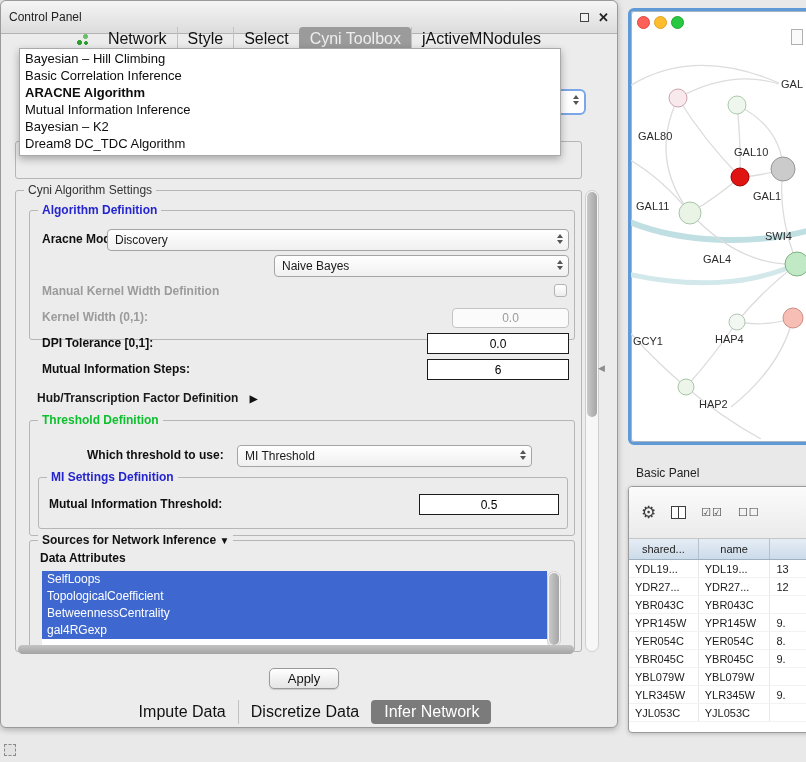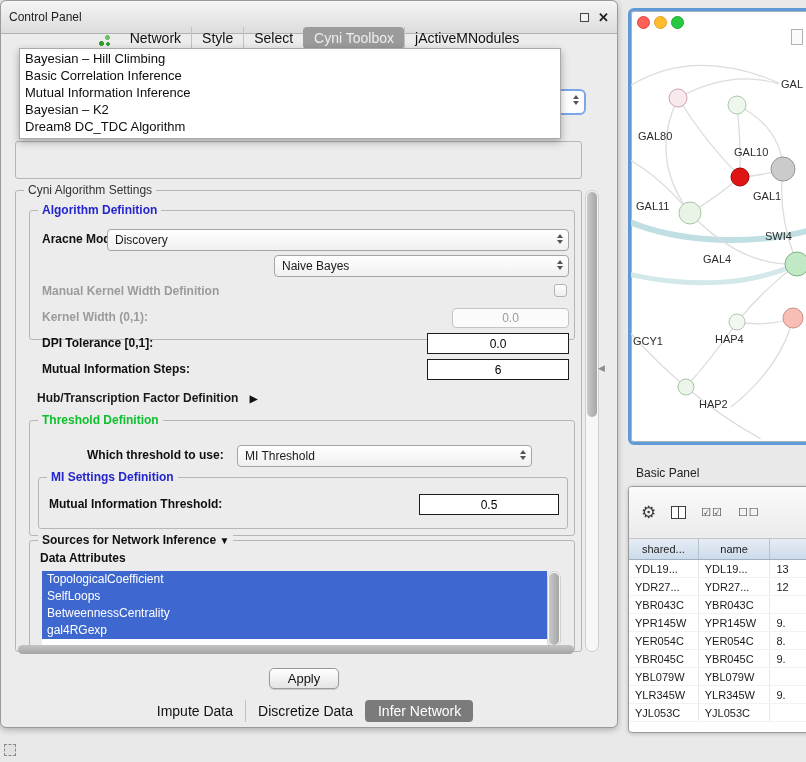--- a/index.html
+++ b/index.html
@@ -23,21 +23,21 @@
     border-bottom: 1px solid #b2b2b2; border-radius: 6px 6px 0 0;
     font-size: 12px; color: #222;
   }
   .titlebar .spacer { flex: 1; }
   .float-icon { width: 9px; height: 9px; border: 1.5px solid #444; margin-right: 9px; background: #f2f2f2; }
   .close-icon { font-size: 13px; font-weight: bold; color: #222; line-height: 1; }
 
   
   .tabs-row { position: absolute; left: 0; top: 26px; width: 100%; display: flex; justify-content: center; }
   .tab {
-    display: flex; align-items: flex-end; gap: 20px; font-size: 14px;
+    display: flex; align-items: center; gap: 20px; font-size: 16px;
     padding: 3px 10px; border-left: 1px solid #c2c2c2; color: #111; cursor: default;
   }
   .tab:first-child { border-left: none; }
   .tab.active { background: #9b9b9b; color: #eeeeee; border-radius: 4px; border-left-color: transparent; }
   .mini-net-icon {
     width: 11px; height: 11px; display: inline-block;
     background:
       radial-gradient(circle at 2.5px 8.5px, #2e9e2e 2.2px, transparent 2.6px),
       radial-gradient(circle at 8.5px 2.5px, #6cc06c 2.2px, transparent 2.6px),
       radial-gradient(circle at 9px 9px, #2e9e2e 1.6px, transparent 2px);
@@ -201,20 +201,21 @@
           <span class="tri-up"></span>
           <span class="tri-down"></span>
         </span>
     </div>
     <div id="hidden-groupbox"></div>
 
     <div id="algorithm-popup">
       <div>
           <div class="popup-item">Bayesian – Hill Climbing</div>
           <div class="popup-item">Basic Correlation Inference</div>
+          <div class="popup-item bold">ARACNE Algorithm</div>
           <div class="popup-item">Mutual Information Inference</div>
           <div class="popup-item">Bayesian – K2</div>
           <div class="popup-item">Dream8 DC_TDC Algorithm</div>
         </div>
     </div>
 
     <div class="groupbox" style="left:14px; top:189px; width:567px; height:462px;">
       <span class="group-title gt-plain">Cyni Algorithm Settings</span>
     </div>
 
@@ -279,22 +280,22 @@
       </div>
     </div>
 
     <div class="groupbox" style="left:28px; top:539px; width:546px; height:112px;">
       <span class="group-title gt-black">
         <span>Sources for Network Inference</span>
         <span class="chev">▼</span>
       </span>
       <span class="lbl" style="left:10px; top:10px;">Data Attributes</span>
       <div id="attr-list" style="left:12px; top:30px; width:505px; height:76px;">
+          <div class="list-item">SelfLoops</div>
           <div class="list-item">TopologicalCoefficient</div>
-          <div class="list-item">SelfLoops</div>
           <div class="list-item">BetweennessCentrality</div>
           <div class="list-item">gal4RGexp</div>
         </div>
       <div class="vscroll" style="left:517px; top:30px; height:76px;">
         <div class="thumb" style="height:72px;"></div>
       </div>
     </div>
 
     <div class="hscroll-thumb" style="left:17px; top:644px; width:556px;"></div>
 

